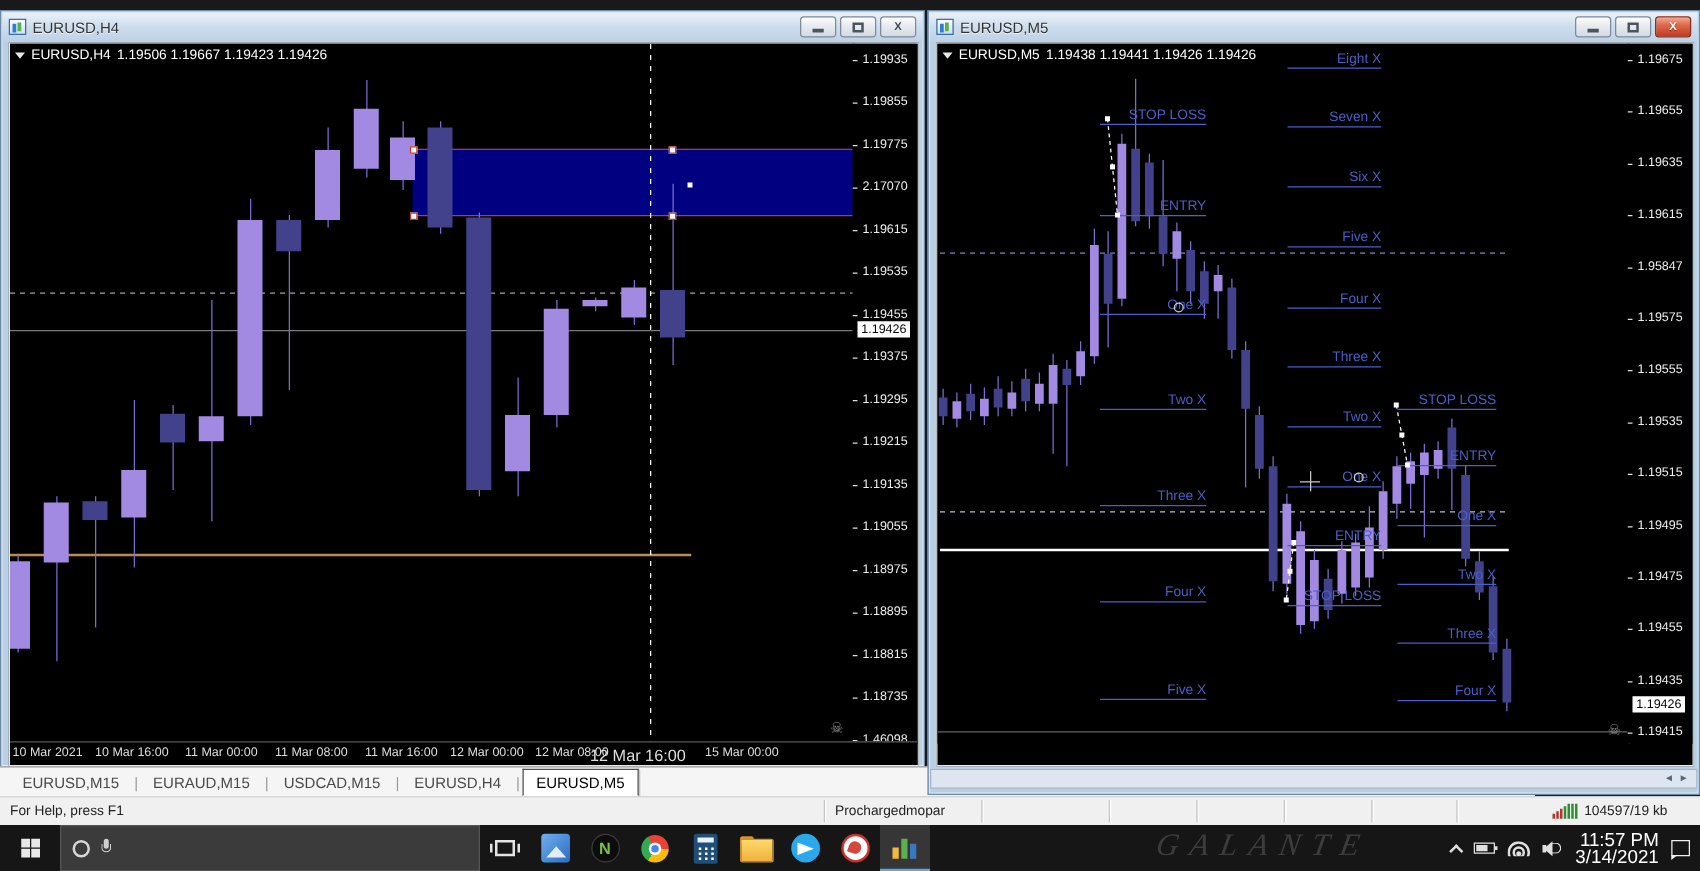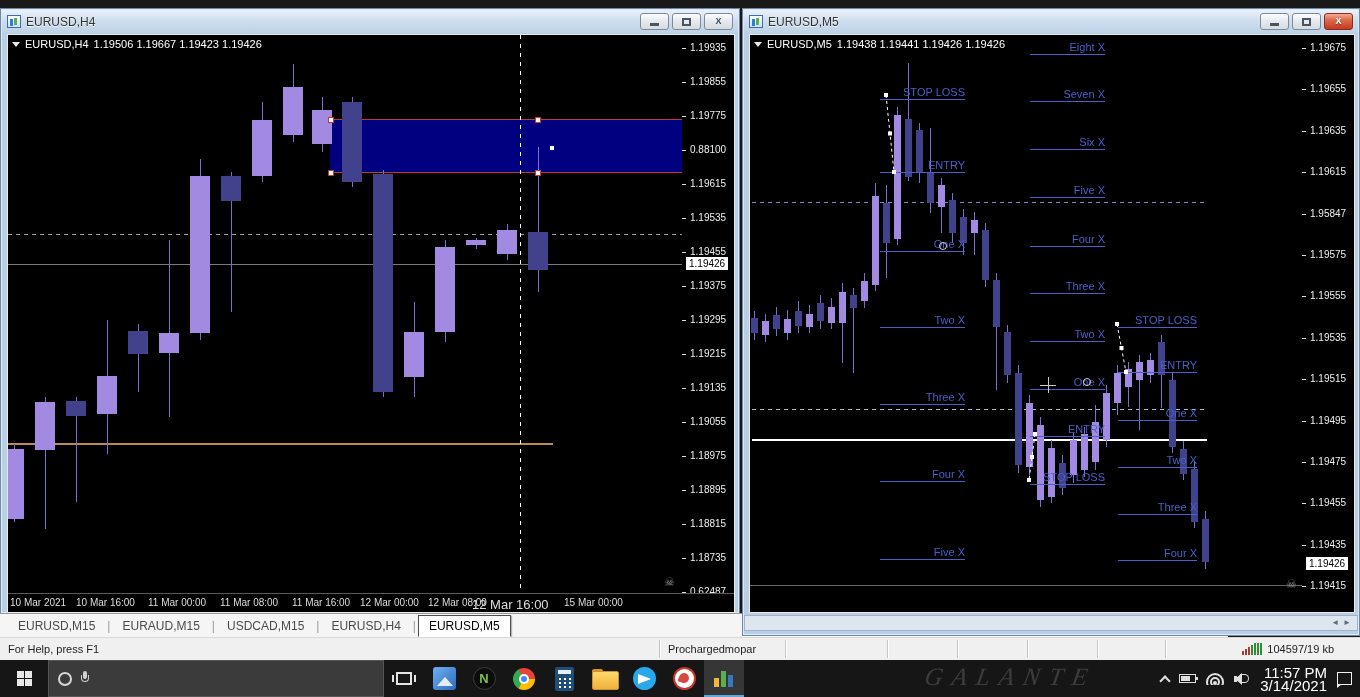--- a/index.html
+++ b/index.html
@@ -204,21 +204,21 @@
           <div style="position: absolute; left: 656px; top: 540px; font-size: 12px; color: rgb(136, 136, 136);">☠</div>
         </div>
       <div class="paxis" id="axisL" style="height:560px;">
           <div style="position: absolute; left: 0px; top: 13px; width: 4px; height: 1px; background: rgb(221, 221, 221);"></div>
           <div style="position: absolute; left: 8px; top: 7px; font-size: 10px; color: rgb(238, 238, 238);">1.19935</div>
           <div style="position: absolute; left: 0px; top: 47px; width: 4px; height: 1px; background: rgb(221, 221, 221);"></div>
           <div style="position: absolute; left: 8px; top: 41px; font-size: 10px; color: rgb(238, 238, 238);">1.19855</div>
           <div style="position: absolute; left: 0px; top: 81px; width: 4px; height: 1px; background: rgb(221, 221, 221);"></div>
           <div style="position: absolute; left: 8px; top: 75px; font-size: 10px; color: rgb(238, 238, 238);">1.19775</div>
           <div style="position: absolute; left: 0px; top: 115px; width: 4px; height: 1px; background: rgb(221, 221, 221);"></div>
-          <div style="position: absolute; left: 8px; top: 109px; font-size: 10px; color: rgb(238, 238, 238);">0.88100</div>
+          <div style="position: absolute; left: 8px; top: 109px; font-size: 10px; color: rgb(238, 238, 238);">2.17070</div>
           <div style="position: absolute; left: 0px; top: 149px; width: 4px; height: 1px; background: rgb(221, 221, 221);"></div>
           <div style="position: absolute; left: 8px; top: 143px; font-size: 10px; color: rgb(238, 238, 238);">1.19615</div>
           <div style="position: absolute; left: 0px; top: 183px; width: 4px; height: 1px; background: rgb(221, 221, 221);"></div>
           <div style="position: absolute; left: 8px; top: 177px; font-size: 10px; color: rgb(238, 238, 238);">1.19535</div>
           <div style="position: absolute; left: 0px; top: 217px; width: 4px; height: 1px; background: rgb(221, 221, 221);"></div>
           <div style="position: absolute; left: 8px; top: 211px; font-size: 10px; color: rgb(238, 238, 238);">1.19455</div>
           <div style="position: absolute; left: 0px; top: 251px; width: 4px; height: 1px; background: rgb(221, 221, 221);"></div>
           <div style="position: absolute; left: 8px; top: 245px; font-size: 10px; color: rgb(238, 238, 238);">1.19375</div>
           <div style="position: absolute; left: 0px; top: 285px; width: 4px; height: 1px; background: rgb(221, 221, 221);"></div>
           <div style="position: absolute; left: 8px; top: 279px; font-size: 10px; color: rgb(238, 238, 238);">1.19295</div>
@@ -230,21 +230,21 @@
           <div style="position: absolute; left: 8px; top: 381px; font-size: 10px; color: rgb(238, 238, 238);">1.19055</div>
           <div style="position: absolute; left: 0px; top: 421px; width: 4px; height: 1px; background: rgb(221, 221, 221);"></div>
           <div style="position: absolute; left: 8px; top: 415px; font-size: 10px; color: rgb(238, 238, 238);">1.18975</div>
           <div style="position: absolute; left: 0px; top: 455px; width: 4px; height: 1px; background: rgb(221, 221, 221);"></div>
           <div style="position: absolute; left: 8px; top: 449px; font-size: 10px; color: rgb(238, 238, 238);">1.18895</div>
           <div style="position: absolute; left: 0px; top: 489px; width: 4px; height: 1px; background: rgb(221, 221, 221);"></div>
           <div style="position: absolute; left: 8px; top: 483px; font-size: 10px; color: rgb(238, 238, 238);">1.18815</div>
           <div style="position: absolute; left: 0px; top: 523px; width: 4px; height: 1px; background: rgb(221, 221, 221);"></div>
           <div style="position: absolute; left: 8px; top: 517px; font-size: 10px; color: rgb(238, 238, 238);">1.18735</div>
           <div style="position: absolute; left: 0px; top: 557px; width: 4px; height: 1px; background: rgb(221, 221, 221);"></div>
-          <div style="position: absolute; left: 8px; top: 551px; font-size: 10px; color: rgb(238, 238, 238);">0.62487</div>
+          <div style="position: absolute; left: 8px; top: 551px; font-size: 10px; color: rgb(238, 238, 238);">1.46098</div>
           <div style="position: absolute; left: 4px; top: 222px; background: rgb(255, 255, 255); color: rgb(0, 0, 0); font-size: 10px; line-height: 13px; padding: 0px 3px;">1.19426</div>
         </div>
       <div class="taxis" id="taxL">
           <div style="position: absolute; left: 2px; top: 3px; font-size: 10px; color: rgb(221, 221, 221); white-space: nowrap;">10 Mar 2021</div>
           <div style="position: absolute; left: 68px; top: 3px; font-size: 10px; color: rgb(221, 221, 221); white-space: nowrap;">10 Mar 16:00</div>
           <div style="position: absolute; left: 140px; top: 3px; font-size: 10px; color: rgb(221, 221, 221); white-space: nowrap;">11 Mar 00:00</div>
           <div style="position: absolute; left: 212px; top: 3px; font-size: 10px; color: rgb(221, 221, 221); white-space: nowrap;">11 Mar 08:00</div>
           <div style="position: absolute; left: 284px; top: 3px; font-size: 10px; color: rgb(221, 221, 221); white-space: nowrap;">11 Mar 16:00</div>
           <div style="position: absolute; left: 352px; top: 3px; font-size: 10px; color: rgb(221, 221, 221); white-space: nowrap;">12 Mar 00:00</div>
           <div style="position: absolute; left: 420px; top: 3px; font-size: 10px; color: rgb(221, 221, 221); white-space: nowrap;">12 Mar 08:00</div>

